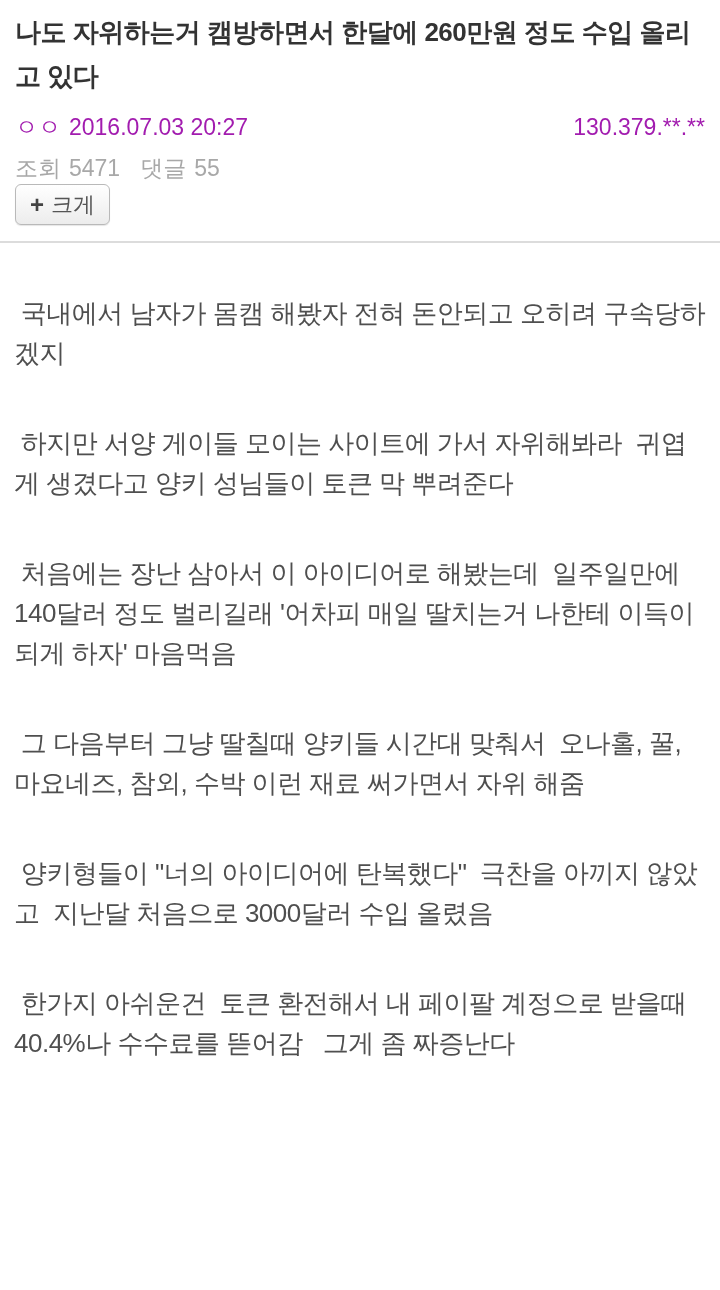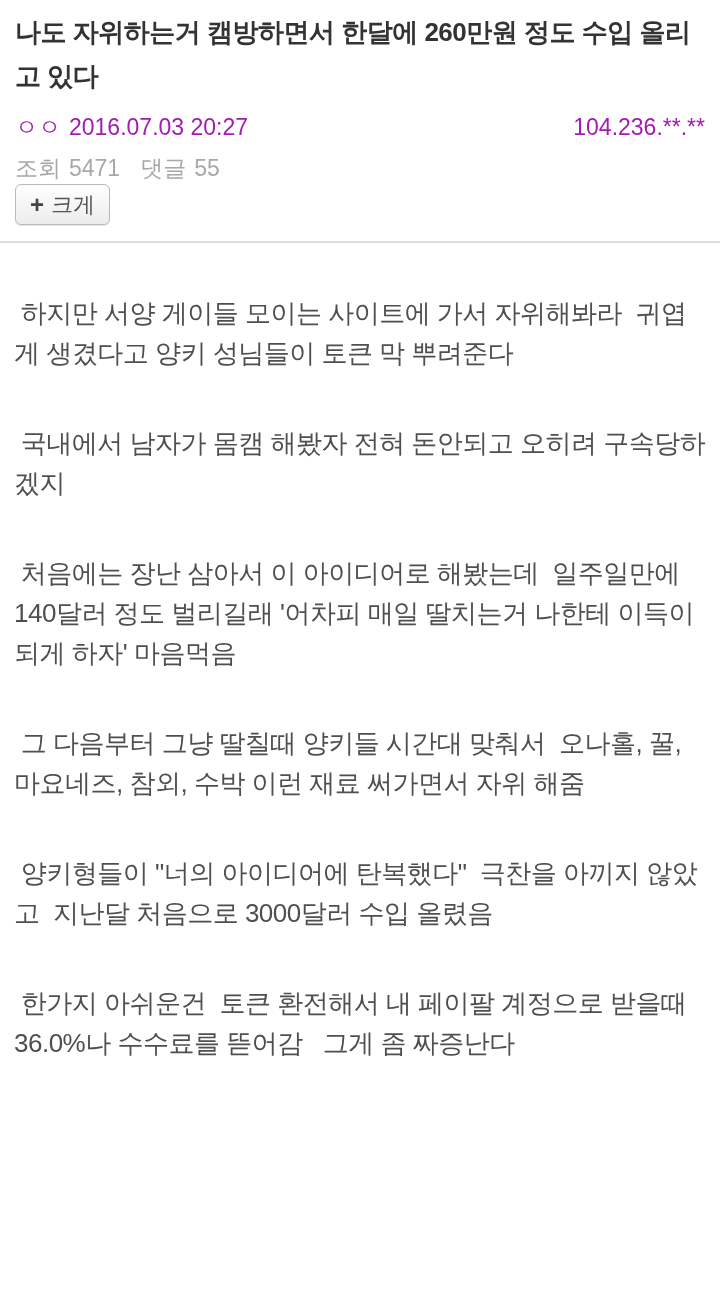--- a/index.html
+++ b/index.html
@@ -83,38 +83,38 @@
 
 <div class="page">
 
   <div class="header">
     <h1 class="post-title">나도 자위하는거 캠방하면서 한달에 260만원 정도 수입 올리고 있다</h1>
 
     <div class="meta-row1">
       <div class="meta-left">
         <span>ㅇㅇ</span><span>2016.07.03 20:27</span>
       </div>
-      <div>104.236.**.**</div>
+      <div>130.379.**.**</div>
     </div>
 
     <div class="meta-row2">
       <div class="meta-counts">
         <span class="lbl">조회</span><span class="val">5471</span><span class="lbl">댓글</span><span class="val">55</span>
       </div>
       <button class="enlarge-btn">
         <span class="plus">+</span>
         <span>크게</span>
       </button>
     </div>
   </div>
 
   <div class="divider"></div>
 
   <div class="post-body">
+    <p> 국내에서 남자가 몸캠 해봤자 전혀 돈안되고 오히려 구속당하겠지</p>
     <p> 하지만 서양 게이들 모이는 사이트에 가서 자위해봐라  귀엽게 생겼다고 양키 성님들이 토큰 막 뿌려준다</p>
-    <p> 국내에서 남자가 몸캠 해봤자 전혀 돈안되고 오히려 구속당하겠지</p>
     <p> 처음에는 장난 삼아서 이 아이디어로 해봤는데  일주일만에 140달러 정도 벌리길래 '어차피 매일 딸치는거 나한테 이득이 되게 하자' 마음먹음</p>
     <p> 그 다음부터 그냥 딸칠때 양키들 시간대 맞춰서  오나홀, 꿀, 마요네즈, 참외, 수박 이런 재료 써가면서 자위 해줌</p>
     <p> 양키형들이 "너의 아이디어에 탄복했다"  극찬을 아끼지 않았고  지난달 처음으로 3000달러 수입 올렸음</p>
-    <p> 한가지 아쉬운건  토큰 환전해서 내 페이팔 계정으로 받을때 36.0%나 수수료를 뜯어감   그게 좀 짜증난다</p>
+    <p> 한가지 아쉬운건  토큰 환전해서 내 페이팔 계정으로 받을때 40.4%나 수수료를 뜯어감   그게 좀 짜증난다</p>
   </div>
 
 </div>
 
 </body></html>

